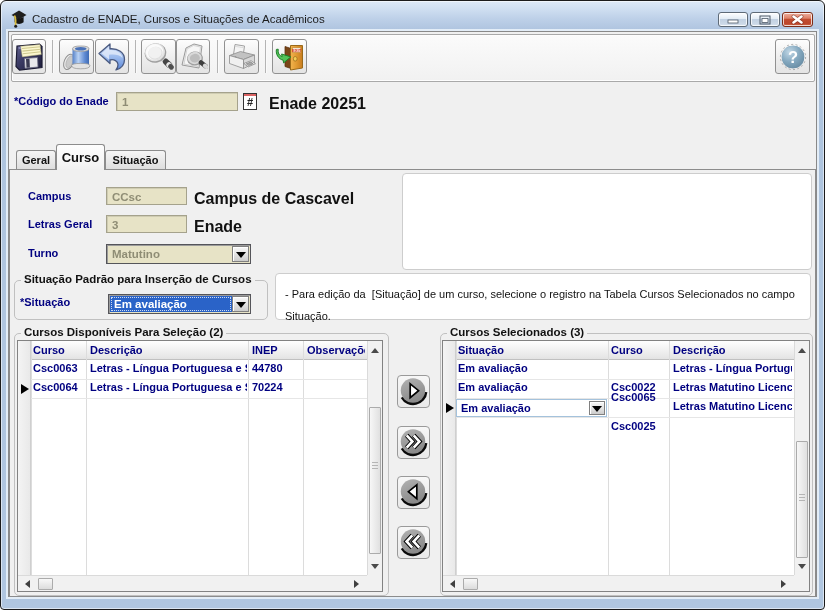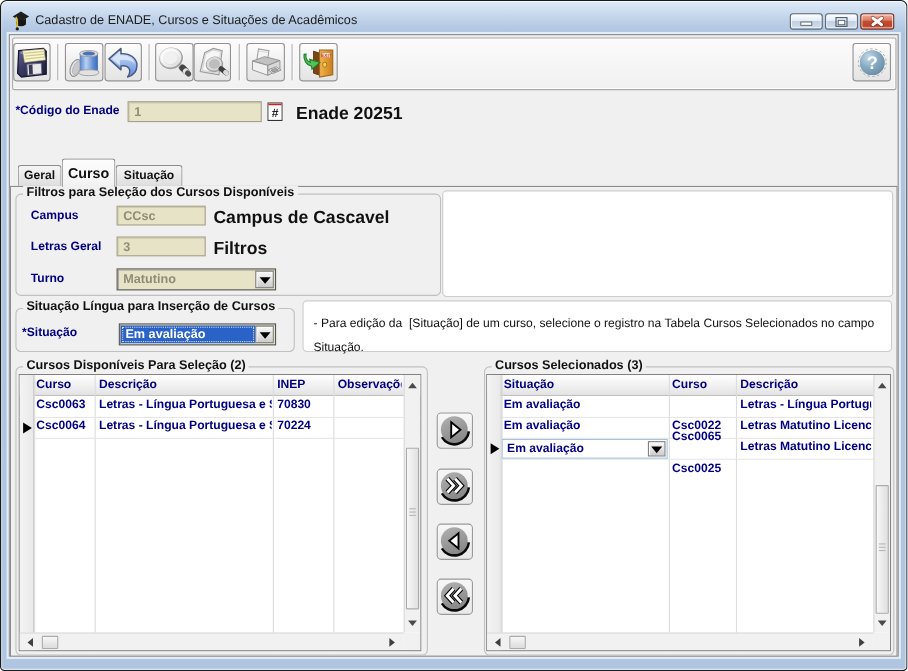--- a/index.html
+++ b/index.html
@@ -216,39 +216,36 @@
     <path d="M1 2 L13 2" stroke="#cc2222" stroke-width="1.4"></path>
     <text x="7" y="13" font-size="11" font-weight="bold" fill="#222" text-anchor="middle" font-family="Liberation Sans">#</text>
   </svg>
   <div class="abs val" style="left:260px;top:63px;">Enade 20251</div>
 
   <div class="abs tab" style="left:7px;width:40px;">Geral</div>
   <div class="abs tab" id="tabCurso" style="left:47px;width:49px;">Curso</div>
   <div class="abs tab" style="left:96px;width:61px;">Situação</div>
   <div class="abs" id="tabpage"></div>
 
-  <div class="abs gb" style="left:5px;top:144px;width:387px;height:93px;">
-      <b>Filtros para Seleção dos Cursos Disponíveis</b>
-    </div>
   <div class="abs lbl" style="left:19px;top:158px;">Campus</div>
   <div class="abs inp" style="left:97px;top:155px;width:81px;height:18px;">CCsc</div>
   <div class="abs val" style="left:185px;top:158px;">Campus de Cascavel</div>
   <div class="abs lbl" style="left:19px;top:186px;">Letras Geral</div>
   <div class="abs inp" style="left:97px;top:183px;width:81px;height:18px;">3</div>
-  <div class="abs val" style="left:185px;top:186px;">Filtros</div>
+  <div class="abs val" style="left:185px;top:186px;">Enade</div>
   <div class="abs lbl" style="left:19px;top:215px;">Turno</div>
   <div class="abs combo" style="left:97px;top:212px;width:145px;height:20px;">
       <div class="cfield">Matutino</div>
       <div class="cbtn"></div>
     </div>
 
   <div class="abs wpanel" style="left:393px;top:141px;width:410px;height:97px;"></div>
 
   <div class="abs gb" style="left:5px;top:248px;width:254px;height:40px;">
-      <b>Situação Língua para Inserção de Cursos</b>
+      <b>Situação Padrão para Inserção de Cursos</b>
     </div>
   <div class="abs lbl" style="left:11px;top:264px;">*Situação</div>
   <div class="abs combo" style="left:99px;top:262px;width:143px;height:20px;">
     <div class="cfield" style="background:#2a63c8;color:#fff;outline:1px dotted #cdd9ef;outline-offset:-2px;">Em avaliação</div>
       <div class="cbtn"></div>
     </div>
 
   <div class="abs wpanel" style="left:266px;top:241px;width:536px;height:47px;">
     <div class="abs" style="left:9px;top:9px;font-size:11px;color:#111;line-height:22px;white-space:nowrap;">- Para edição da&nbsp; [Situação] de um curso, selecione o registro na Tabela Cursos Selecionados no campo<br>Situação.</div>
   </div>
@@ -266,21 +263,21 @@
     <div class="vline" style="left:13px;"></div>
     <div class="vline" style="left:68px;"></div>
     <div class="vline" style="left:230px;"></div>
     <div class="vline" style="left:285px;"></div>
     <div class="hline" style="top:38px;"></div>
     <div class="hline" style="top:57px;"></div>
     <div class="ind"></div>
     <div class="rowmark" style="left:3px;top:43px;"></div>
     <div class="gcell" style="left:15px;top:21px;">Csc0063</div>
     <div class="gcell" style="left:72px;top:21px;width:157px;overflow:hidden;">Letras - Língua Portuguesa e S</div>
-    <div class="gcell" style="left:234px;top:21px;">70830</div>
+    <div class="gcell" style="left:234px;top:21px;">44780</div>
     <div class="gcell" style="left:15px;top:40px;">Csc0064</div>
     <div class="gcell" style="left:72px;top:40px;width:157px;overflow:hidden;">Letras - Língua Portuguesa e S</div>
     <div class="gcell" style="left:234px;top:40px;">70224</div>
     <div class="abs" style="right:0;bottom:0;width:15px;height:16px;background:#f1f1f1;"></div>
     <div class="sbv" style="bottom:16px;">
       <div class="arr up" style="left:3px;top:7px;"></div>
       <div class="thumbv" style="top:66px;height:147px;">
           <div class="grip" style="top:54px;"></div>
           <div class="grip" style="top:57px;"></div>
           <div class="grip" style="top:60px;"></div>

